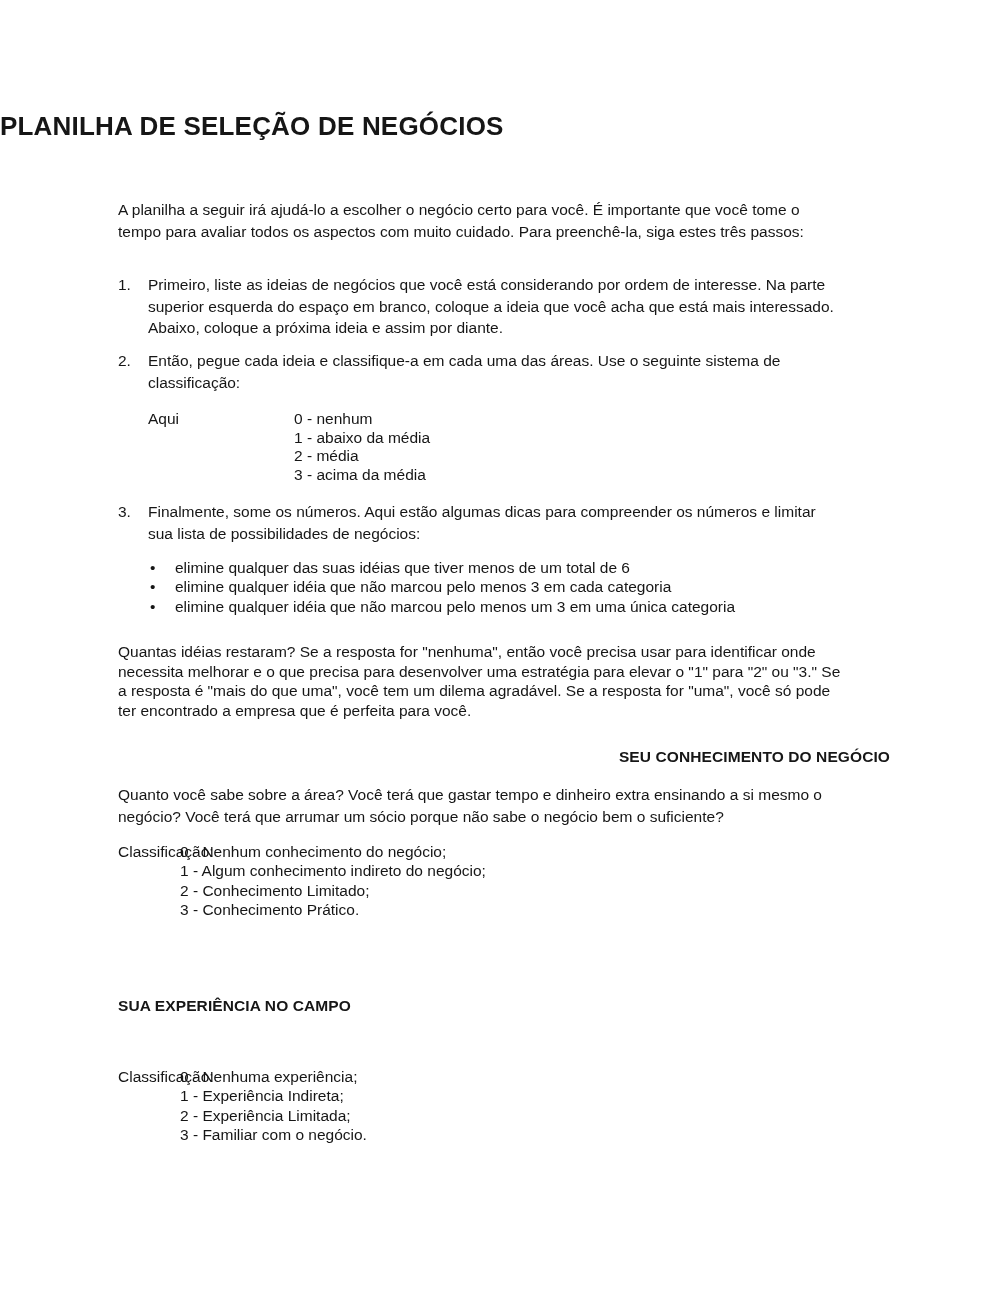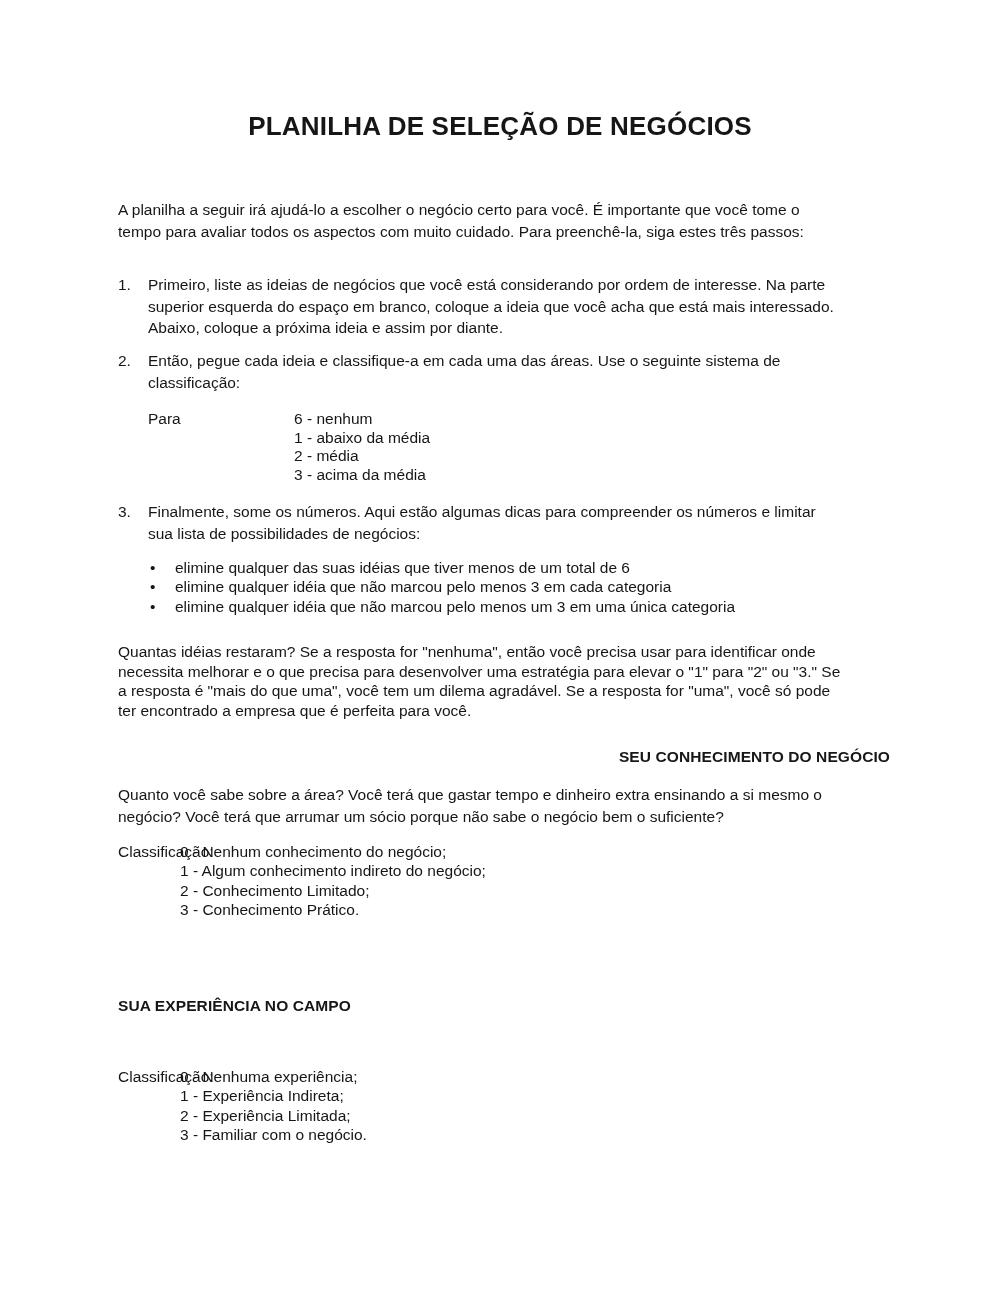--- a/index.html
+++ b/index.html
@@ -17,21 +17,21 @@
     font-size: 15.5px;
     overflow: hidden;
   }
   .abs { position: absolute; }
   .pre { white-space: pre-line; }
 
   .doc-title {
     top: 110px;
     left: 0;
     width: 100%;
-    text-align: center;
+    text-align: left;
     font-size: 26px;
     font-weight: bold;
     line-height: 32px;
     letter-spacing: 0.2px;
   }
 
   .para {
     left: 118px;
     width: 772px;
     line-height: 22px;
@@ -107,22 +107,22 @@
 Abaixo, coloque a próxima ideia e assim por diante.</div>
   </div>
 
   <div class="abs step step-2">
     <span class="step-num">2.</span>
     <div class="step-text pre">Então, pegue cada ideia e classifique-a em cada uma das áreas. Use o seguinte sistema de
 classificação:</div>
   </div>
 
   <div class="abs nota-block">
-    <span class="nota-label">Para</span>
-    <div class="nota-scale pre">6 - nenhum
+    <span class="nota-label">Aqui</span>
+    <div class="nota-scale pre">0 - nenhum
 1 - abaixo da média
 2 - média
 3 - acima da média</div>
   </div>
 
   <div class="abs step step-3">
     <span class="step-num">3.</span>
     <div class="step-text pre">Finalmente, some os números. Aqui estão algumas dicas para compreender os números e limitar
 sua lista de possibilidades de negócios:</div>
   </div>

